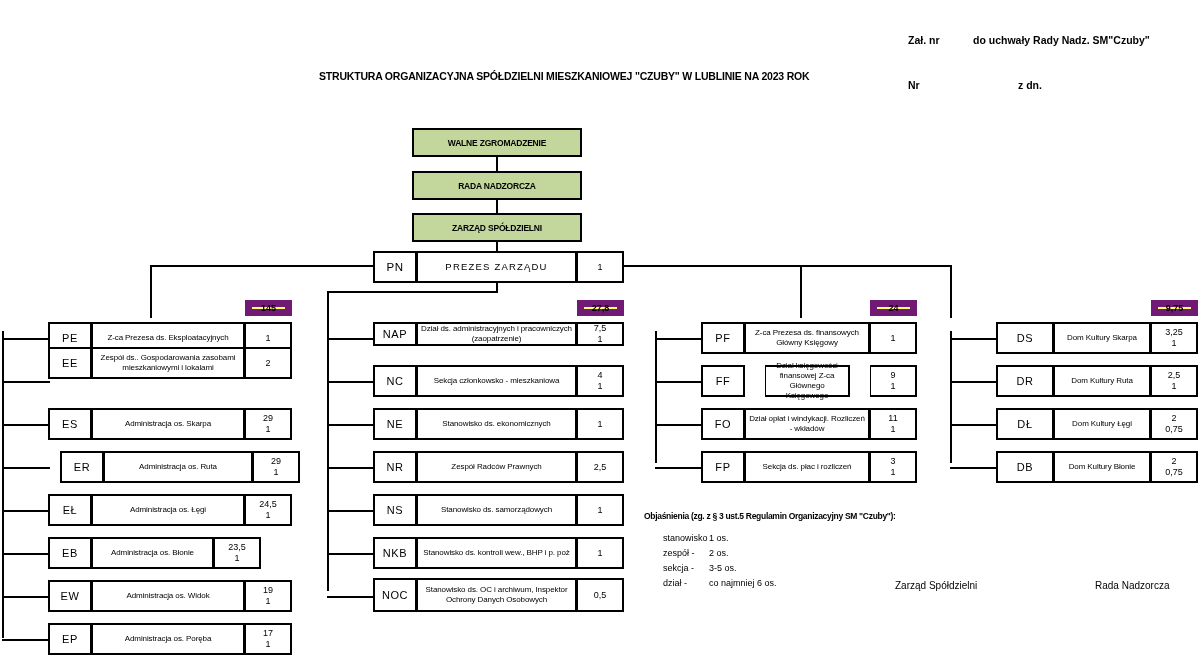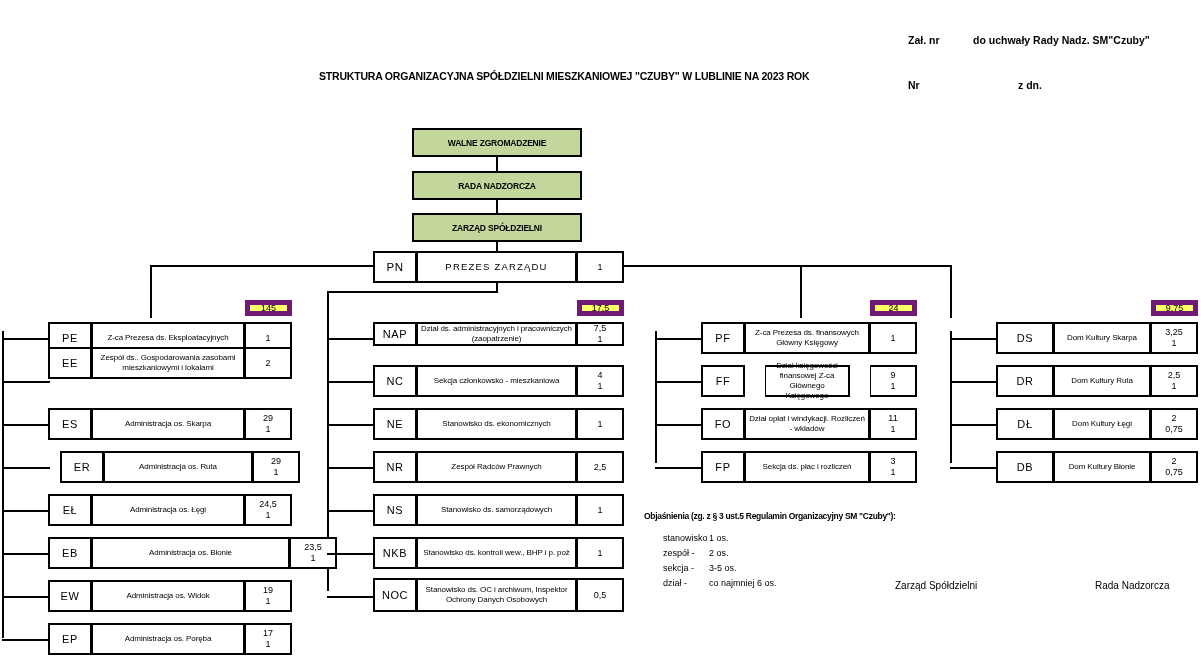--- a/index.html
+++ b/index.html
@@ -91,27 +91,27 @@
   }
   .unit .cnt .c1, .unit .cnt .c2 { display: block; }
 
   
   .rootrow .code { font-size: 11.5px; }
   .rootrow .name { font-size: 9.5px; letter-spacing: 1.2px; }
 
   
   .sumcap {
     background: #ffff66;
-    border: 5px solid #701a75;
+    border: 7px solid #701a75;
     box-sizing: border-box;
     display: flex;
     align-items: center;
     justify-content: center;
     font-size: 9px;
-    font-weight: 400;
+    font-weight: 700;
   }
 
   
   .ln { background: #000; }
 
   
   .legend-title {
     font-size: 8.5px;
     font-weight: 700;
     letter-spacing: -0.3px;
@@ -213,21 +213,21 @@
   <div class="abs unit" style="left:48px; top:494px; width:244px; height:32px;">
     <div class="code" style="width:44px;">EŁ</div>
     <div class="name">Administracja os. Łęgi</div>
     <div class="cnt" style="width:47px;">
       <span class="c1">24,5</span>
       <span class="c2">1</span>
     </div>
   </div>
 
   <div class="abs ln" style="left:2px;  top:553px; width:48px; height:2px;"></div>
-  <div class="abs unit" style="left:48px; top:537px; width:289px; height:32px;">
+  <div class="abs unit" style="left:48px; top:537px; width:213px; height:32px;">
     <div class="code" style="width:44px;">EB</div>
     <div class="name">Administracja os. Błonie</div>
     <div class="cnt" style="width:47px;">
       <span class="c1">23,5</span>
       <span class="c2">1</span>
     </div>
   </div>
 
   <div class="abs ln" style="left:2px;  top:596px; width:48px; height:2px;"></div>
   <div class="abs unit" style="left:48px; top:580px; width:244px; height:32px;">
@@ -242,21 +242,21 @@
   <div class="abs ln" style="left:2px;  top:639px; width:48px; height:2px;"></div>
   <div class="abs unit" style="left:48px; top:623px; width:244px; height:32px;justify-content:center;">
     <div class="code" style="width:44px;">EP</div>
     <div class="name">Administracja os. Poręba</div>
     <div class="cnt" style="width:47px;">
       <span class="c1">17</span>
       <span class="c2">1</span>
     </div>
   </div>
 
-  <div class="abs sumcap" style="left:577px; top:300px; width:47px; height:16px;">17,5</div>
+  <div class="abs sumcap" style="left:577px; top:300px; width:47px; height:16px;">27,8</div>
 
   <div class="abs ln" style="left:327px; top:338px; width:48px; height:2px;"></div>
   <div class="abs unit" style="left:373px; top:322px; width:251px; height:24px;">
     <div class="code" style="width:44px;">NAP</div>
     <div class="name">Dział ds. administracyjnych i pracowniczych (zaopatrzenie)</div>
     <div class="cnt" style="width:47px;">
       <span class="c1">7,5</span>
       <span class="c2">1</span>
     </div>
   </div>

